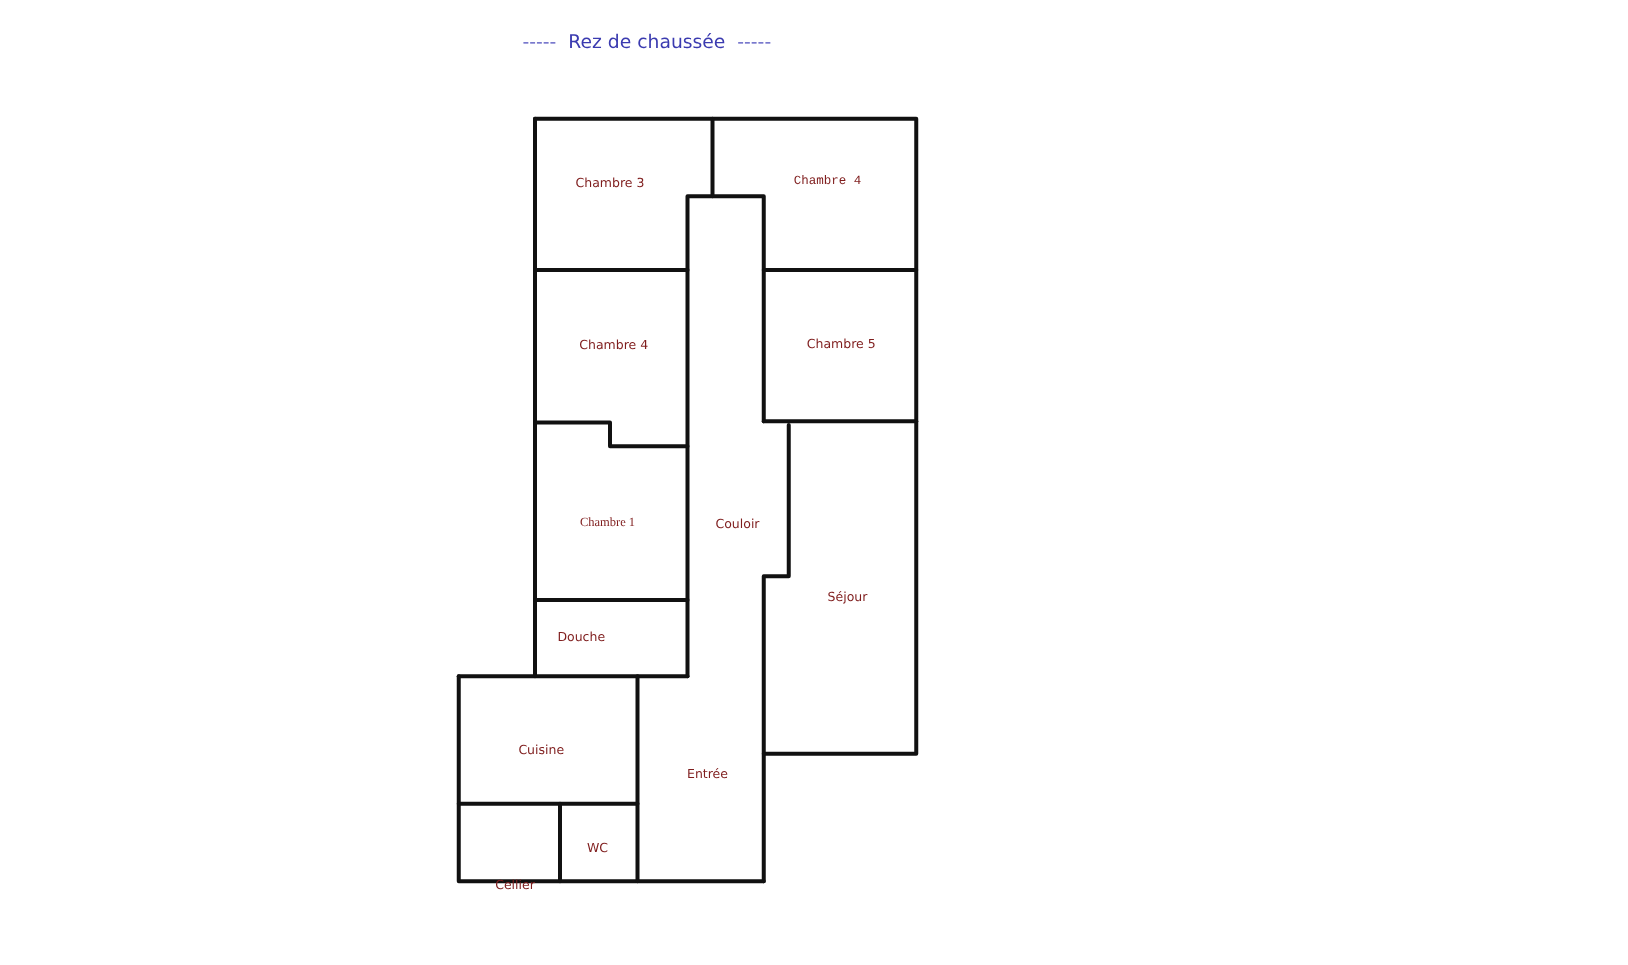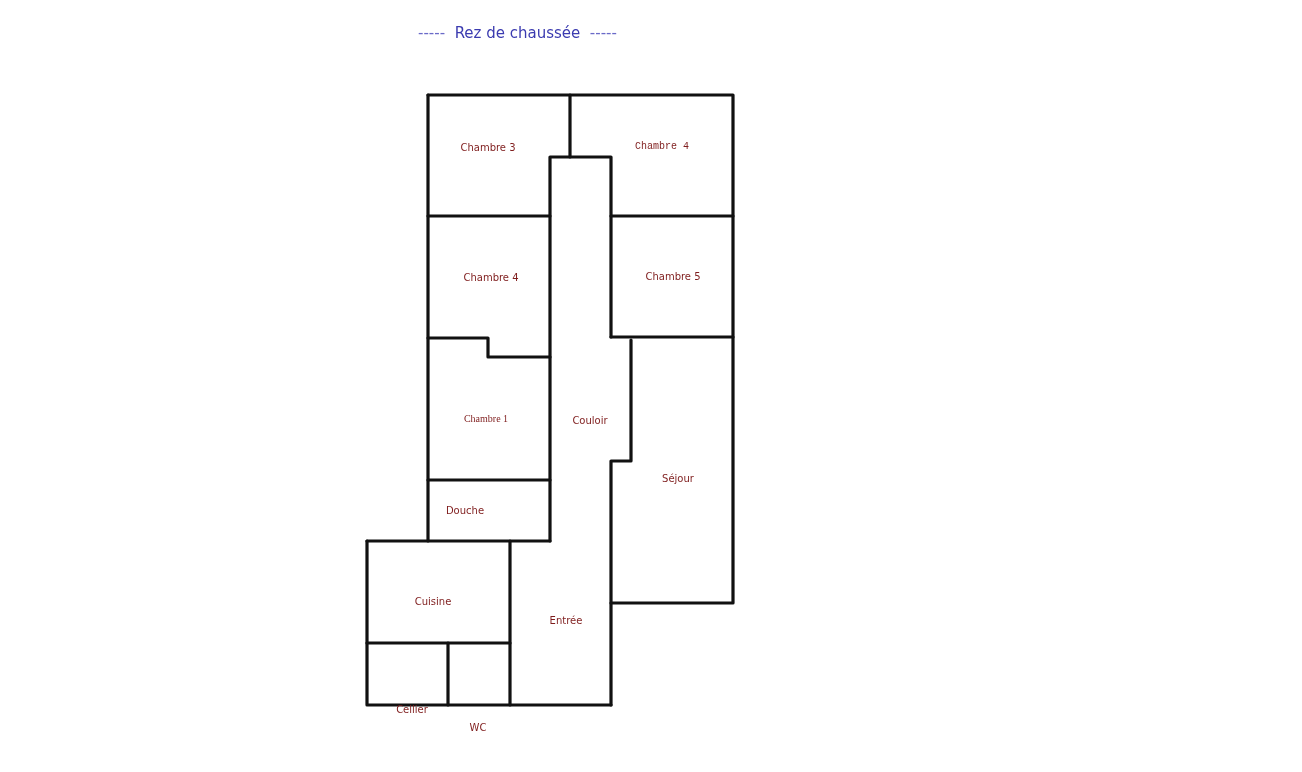--- a/index.html
+++ b/index.html
@@ -60,13 +60,13 @@
 <div class="room-label" style="left:662px;top:146px;font-family:Liberation Mono, monospace;">Chambre 4</div>
 <div class="room-label" style="left:491px;top:277px;">Chambre 4</div>
 <div class="room-label" style="left:673px;top:276px;">Chambre 5</div>
 <div class="room-label" style="left:486px;top:418px;font-family:Liberation Serif, serif;">Chambre 1</div>
 <div class="room-label" style="left:590px;top:420px;">Couloir</div>
 <div class="room-label" style="left:678px;top:478px;">Séjour</div>
 <div class="room-label" style="left:465px;top:510px;">Douche</div>
 <div class="room-label" style="left:433px;top:601px;">Cuisine</div>
 <div class="room-label" style="left:566px;top:620px;text-align:center;">Entrée</div>
 <div class="room-label" style="left:412px;top:709px;">Cellier</div>
-<div class="room-label" style="left:478px;top:679px;margin-top:48px;">WC</div>
+<div class="room-label" style="left:478px;top:679px;">WC</div>
 
 </body></html>

